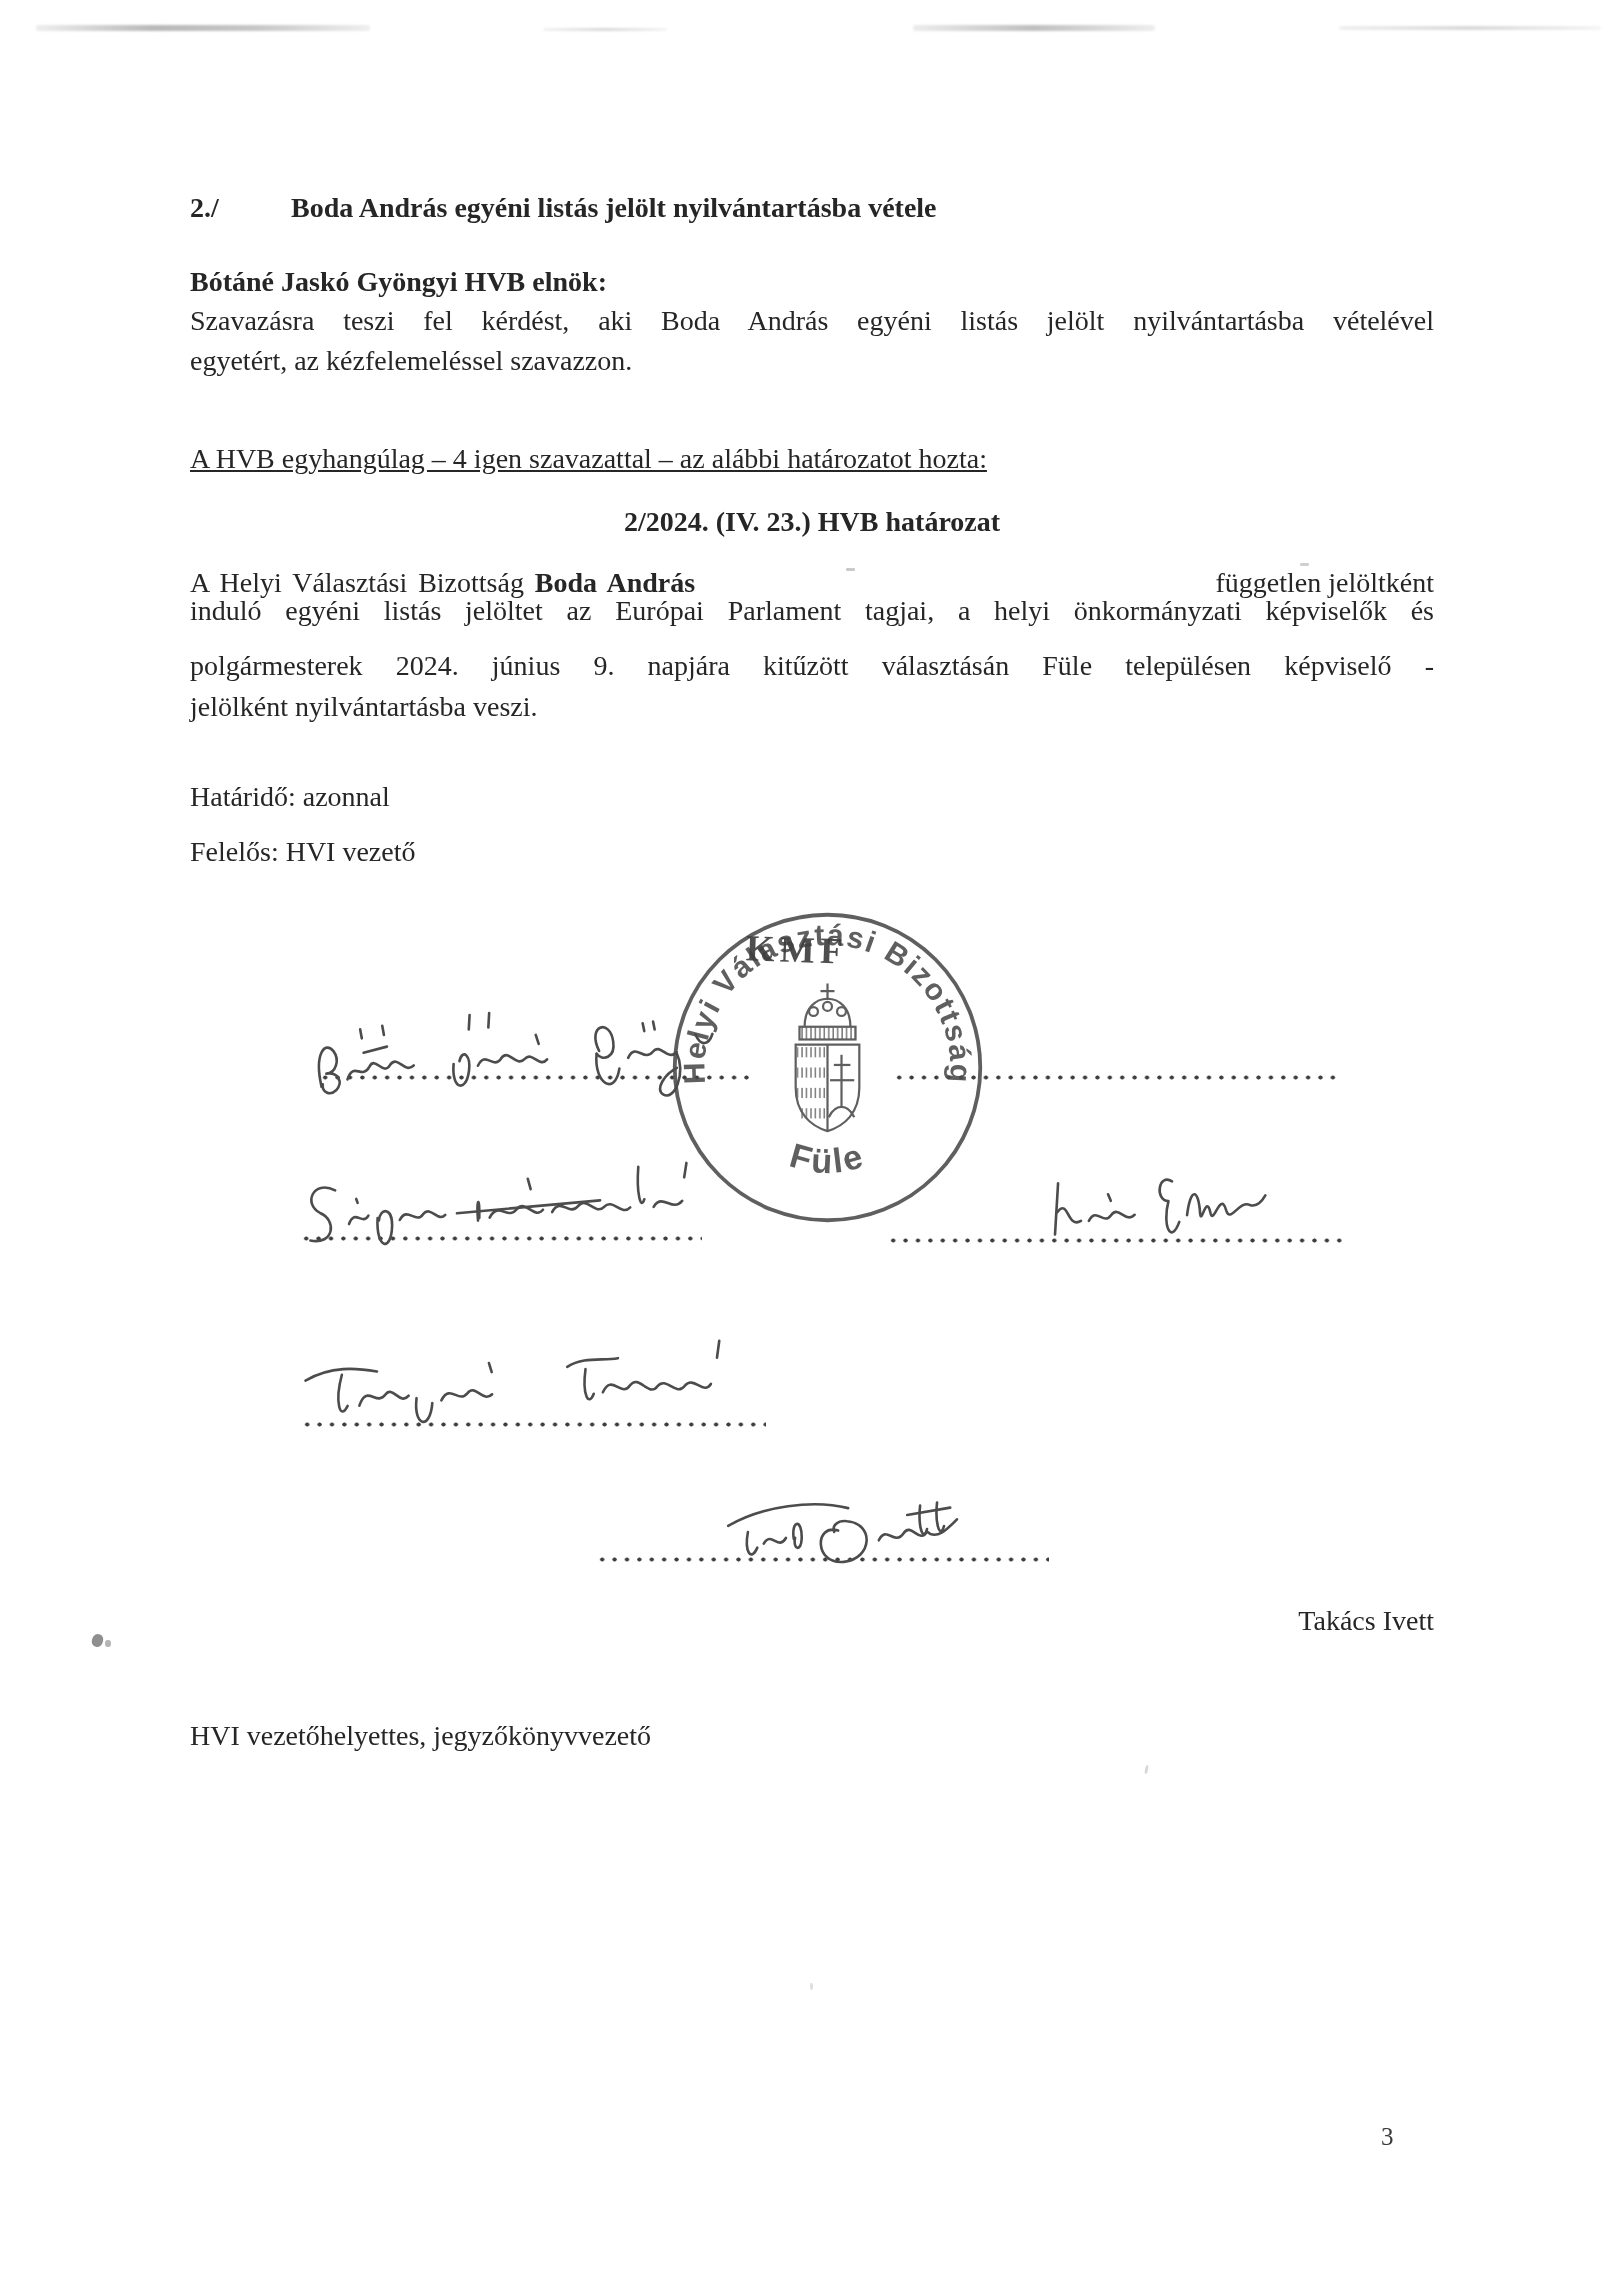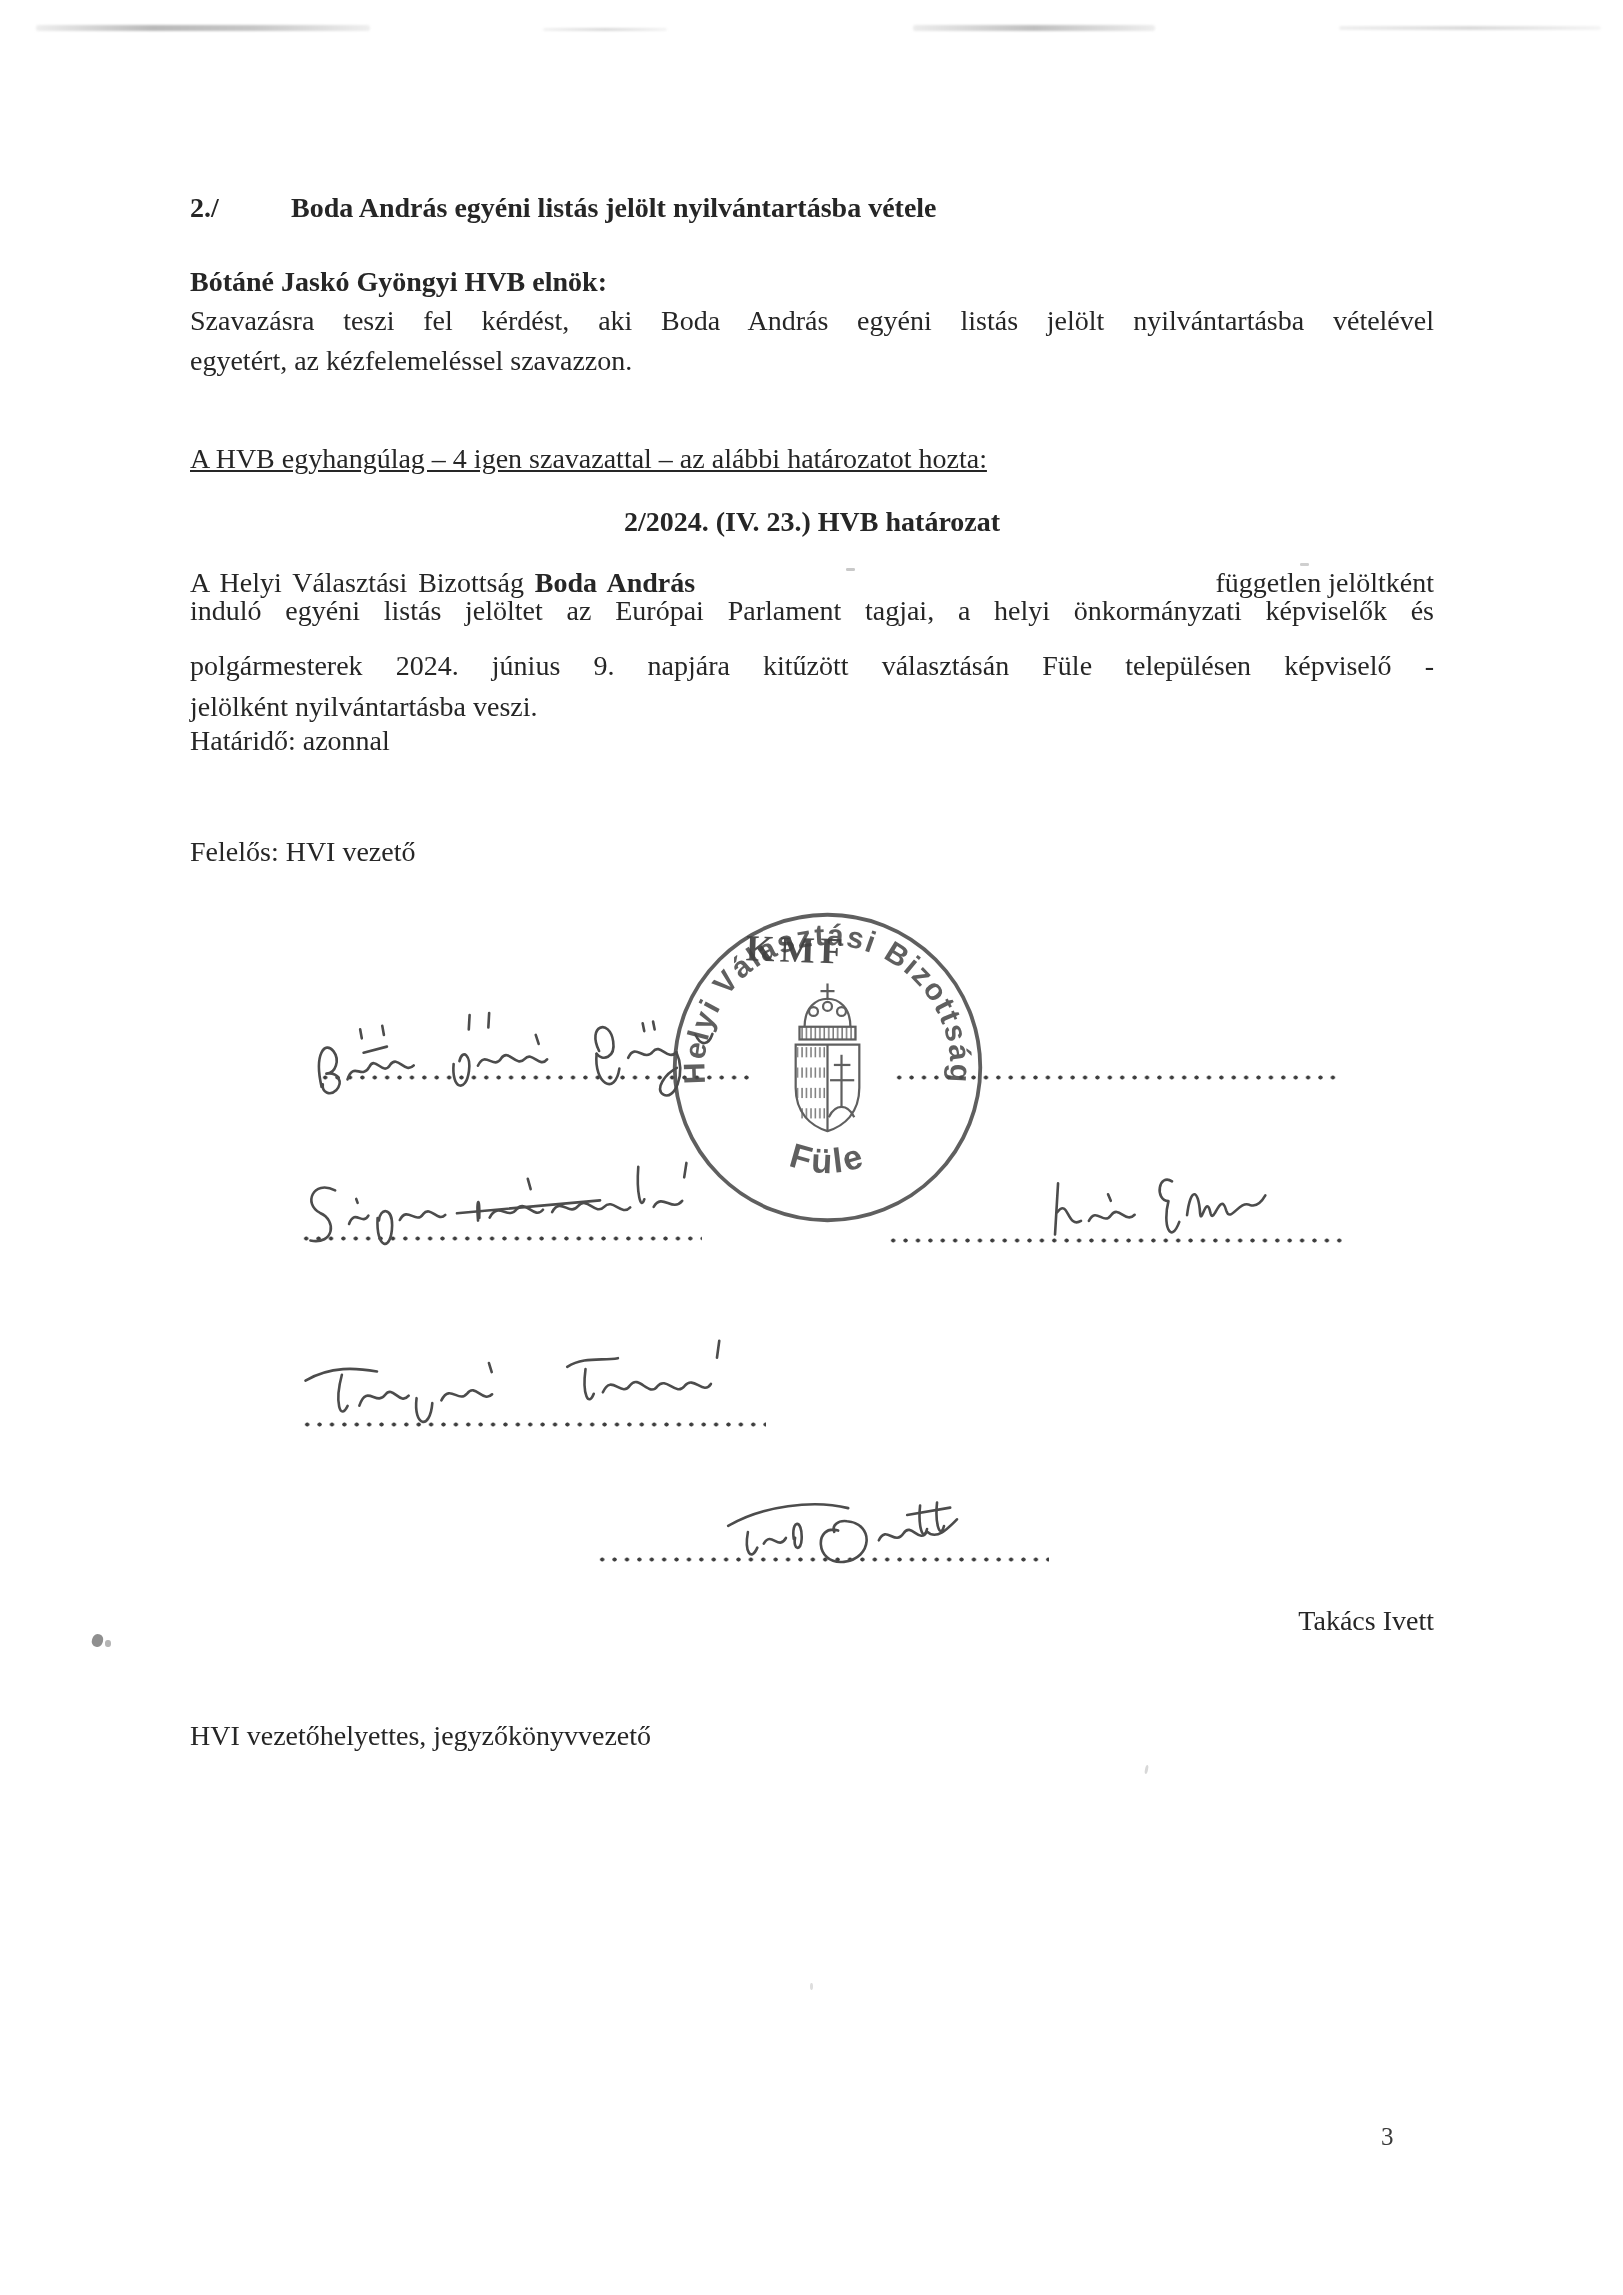--- a/index.html
+++ b/index.html
@@ -34,21 +34,21 @@
   .speaker-heading{top:263px;}
   .speech-l1{top:302px;}
   .speech-l2{top:342px;}
   .vote-line{top:440px;text-decoration:underline;}
   .res-title{top:503px;}
   .res-l1{top:564px;display:flex;justify-content:space-between;}
   .res-l1 .grp{word-spacing:3.9px;}
   .res-l2{top:592px;}
   .res-l3{top:647px;}
   .res-l4{top:688px;}
-  .deadline-line{top:722px;}
+  .deadline-line{top:778px;}
   .responsible-line{top:833px;}
   .printed-name{top:1602px;text-align:right;}
   .signatory-title{top:1717px;text-align:left;}
   .page-number{position:absolute;left:1381px;top:2123px;width:59px;font-size:25px;color:#3a3a3a;}
   
   .dots{
     position:absolute;height:5.2px;
     background-image:radial-gradient(circle, #3d3d3d 1.8px, rgba(0,0,0,0) 2.4px);
     background-size:12.4px 5.2px;background-repeat:repeat-x;background-position:0 50%;
   }

